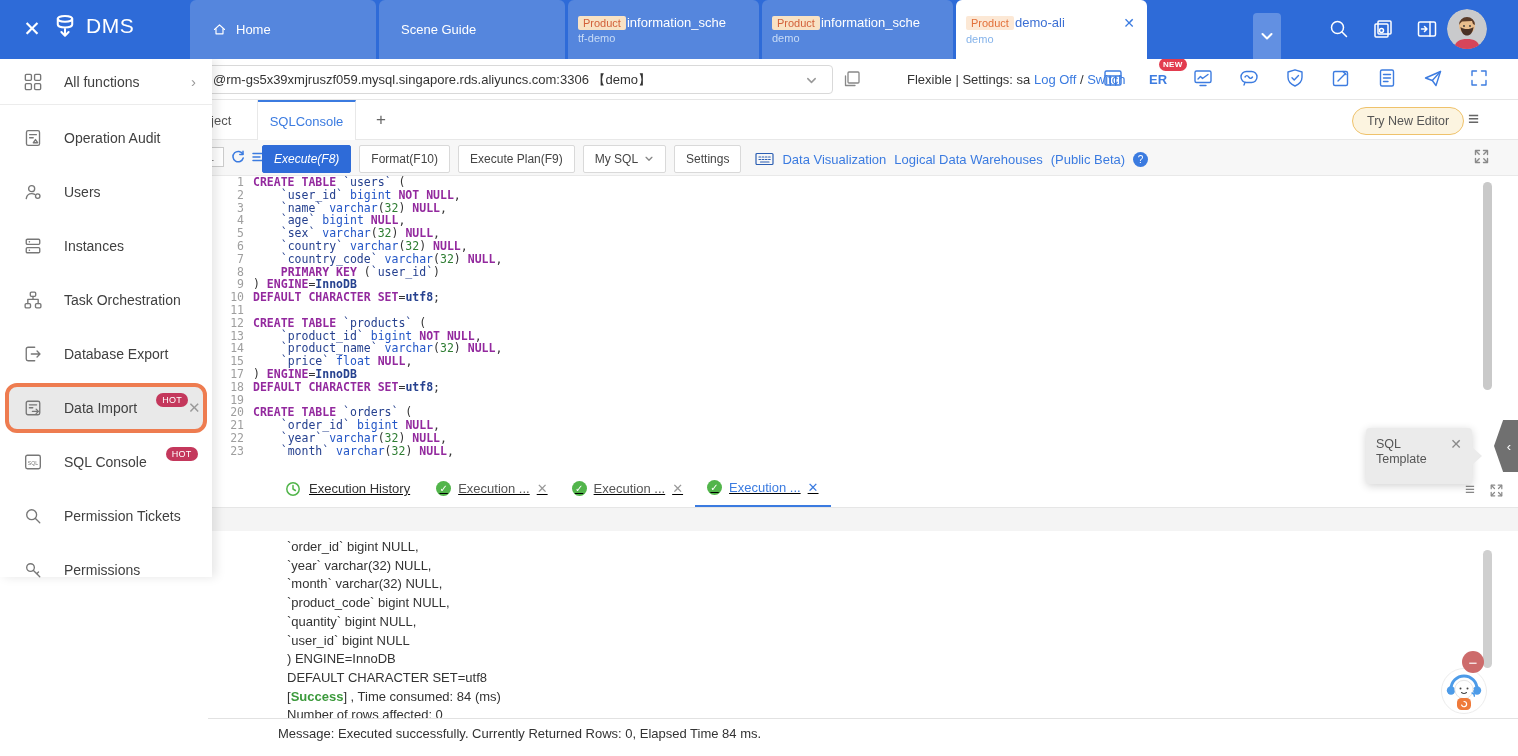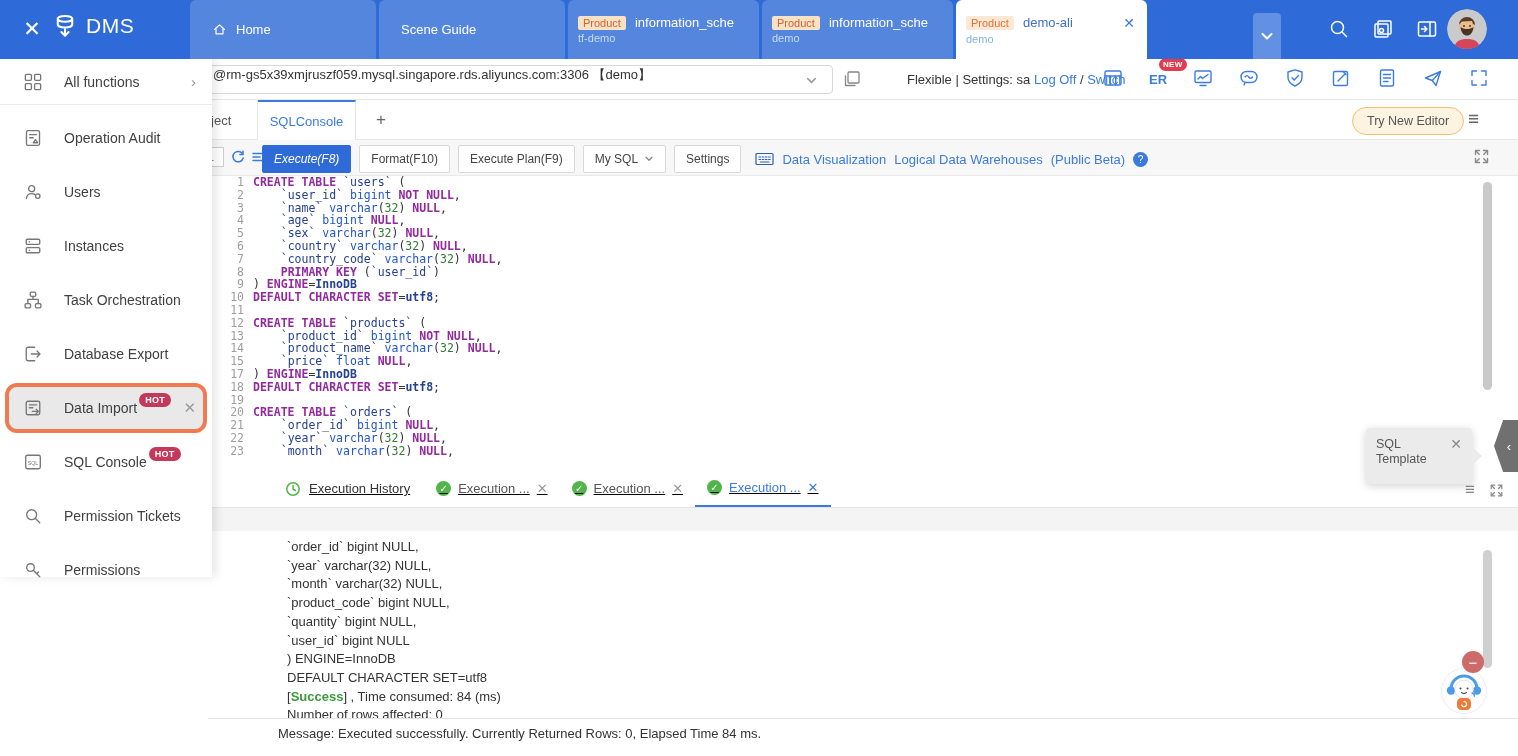--- a/index.html
+++ b/index.html
@@ -12,41 +12,41 @@
   .tb-close{position:absolute;left:18px;top:15px;width:28px;height:28px;color:#fff;font-size:21px;
     display:flex;align-items:center;justify-content:center;cursor:pointer;font-weight:300;}
   .brand{position:absolute;left:52px;top:13px;display:flex;align-items:center;gap:8px;color:#fff;}
   .brand .bname{font-size:21px;letter-spacing:.5px;}
   .logo-ico{width:26px;height:26px;stroke:#fff;stroke-width:1.4;}
   .tabstrip{position:absolute;left:190px;top:0;height:57px;display:flex;}
   .tab{height:59px;margin-right:3px;border-radius:6px 6px 0 0;background:#5586DD;box-sizing:border-box;cursor:pointer;}
   .tab.plain{width:186px;display:flex;align-items:center;gap:9px;padding-left:22px;color:#fff;font-size:13px;}
   .hico{width:15px;height:15px;stroke:#fff;stroke-width:1.4;}
   .tab.product{width:191px;display:flex;flex-direction:column;justify-content:center;padding:0 10px;overflow:hidden;}
-  .trow{display:flex;align-items:center;gap:9px;}
+  .trow{display:flex;align-items:center;gap:1px;}
   .badge-product{background:#F8E2C4;color:#D2603A;font-size:11px;padding:1px 5px;border-radius:2px;white-space:nowrap;}
   .t-title{font-size:13px;color:#fff;white-space:nowrap;overflow:hidden;}
   .t-sub{font-size:11px;color:#C9DCF6;margin-top:2px;white-space:nowrap;}
   .t-close{margin-left:auto;font-size:14px;color:#fff;padding:0 2px;}
   .tab.active{background:#fff;}
   .tab.active .t-title{color:#3B6FD4;}
   .tab.active .t-sub{color:#85B3EA;}
   .tab.active .t-close{color:#3B7BE0;}
   .tab.active .badge-product{background:#FCE8D5;color:#E2703A;}
   .tb-caret{position:absolute;left:1253px;top:13px;width:28px;height:46px;background:rgba(255,255,255,.25);
     border-radius:4px 4px 0 0;display:flex;align-items:center;justify-content:center;cursor:pointer;}
   .tb-caret svg{width:16px;height:16px;stroke:#fff;stroke-width:2;}
   .tb-ico{position:absolute;top:18px;width:22px;height:22px;cursor:pointer;}
   .tb-ico svg{width:22px;height:22px;stroke:#fff;stroke-width:1.5;}
   .avatar{position:absolute;left:1447px;top:9px;width:40px;height:40px;border-radius:50%;overflow:hidden;cursor:pointer;}
 
   
   .connbar{position:absolute;left:0;top:59px;width:100%;height:41px;background:#fff;border-bottom:1px solid #e6e6e6;box-sizing:border-box;z-index:1;}
   .conn-select{position:absolute;left:150px;top:6px;width:683px;height:29px;border:1px solid #d9d9d9;border-radius:4px;
-    box-sizing:border-box;display:flex;padding-left:62px;font-size:13px;color:#333;cursor:pointer;background:#fff;}
+    box-sizing:border-box;display:flex;align-items:center;padding-left:62px;font-size:13px;color:#333;cursor:pointer;background:#fff;}
   .conn-caret{position:absolute;right:14px;top:8px;width:13px;height:13px;stroke:#999;stroke-width:1.6;}
   .copy-ico{position:absolute;left:842px;top:10px;width:20px;height:20px;stroke:#888;stroke-width:1.3;cursor:pointer;}
   .acct{position:absolute;left:907px;top:13px;font-size:13px;color:#333;white-space:nowrap;}
   .acct .link{color:#3B7BE0;cursor:pointer;text-decoration:none;}
   .row2-icons{position:absolute;left:1103px;top:9px;display:flex;align-items:center;gap:26px;}
   .r2i{width:20px;height:20px;position:relative;cursor:pointer;}
   .r2i svg{width:20px;height:20px;stroke:#3D7CE0;stroke-width:1.4;}
   .er{color:#3D7CE0;font-size:13px;font-weight:bold;position:relative;cursor:pointer;padding-top:3px;}
   .new-badge{position:absolute;top:-11px;left:10px;background:#E23C4F;color:#fff;font-size:8px;font-weight:bold;
     padding:2px 4px;border-radius:7px;letter-spacing:.3px;}
@@ -138,22 +138,22 @@
   .sidebar{position:absolute;left:0;top:59px;width:212px;height:518px;background:#fff;z-index:40;
     box-shadow:4px 0 10px rgba(0,0,0,.10);}
   .sb-item{position:relative;height:54px;display:flex;align-items:center;padding:0 16px 0 24px;box-sizing:border-box;cursor:pointer;}
   .sb-item>*{position:relative;z-index:1;}
   .sb-first{height:46px;border-bottom:1px solid #ececec;margin-bottom:6px;}
   .sb-ico{width:18px;height:18px;margin-right:22px;flex:none;}
   .sb-ico svg{width:18px;height:18px;stroke:#777;stroke-width:1.2;}
   .sb-label{font-size:14px;color:#404040;white-space:nowrap;}
   .sb-caret{margin-left:auto;color:#999;font-size:15px;}
   .sb-x{margin-left:auto;color:#9a9a9a;font-size:15px;}
-  .hot{background:#C4385C;color:#fff;font-size:9px;font-weight:bold;padding:2px 6px;border-radius:8px;
-    margin-left:2px;transform:translateY(-8px);letter-spacing:.3px;}
+  .hot{background:#C4385C;color:#fff;font-size:9px;font-weight:normal;padding:2px 6px;border-radius:8px;
+    margin-left:19px;transform:translateY(-8px);letter-spacing:.3px;}
   .hl-ring{position:absolute;left:5px;right:5px;top:2px;bottom:2px;border:4px solid #EE7C50;border-radius:12px;
     background:#E9E9E9;z-index:0 !important;}
   .frag-text{position:absolute;left:213px;top:184px;font-size:12.5px;color:#b5b5b5;z-index:1;}
 </style>
 </head>
 <body>
 
 <div class="screen">
 
   <div class="topbar">

